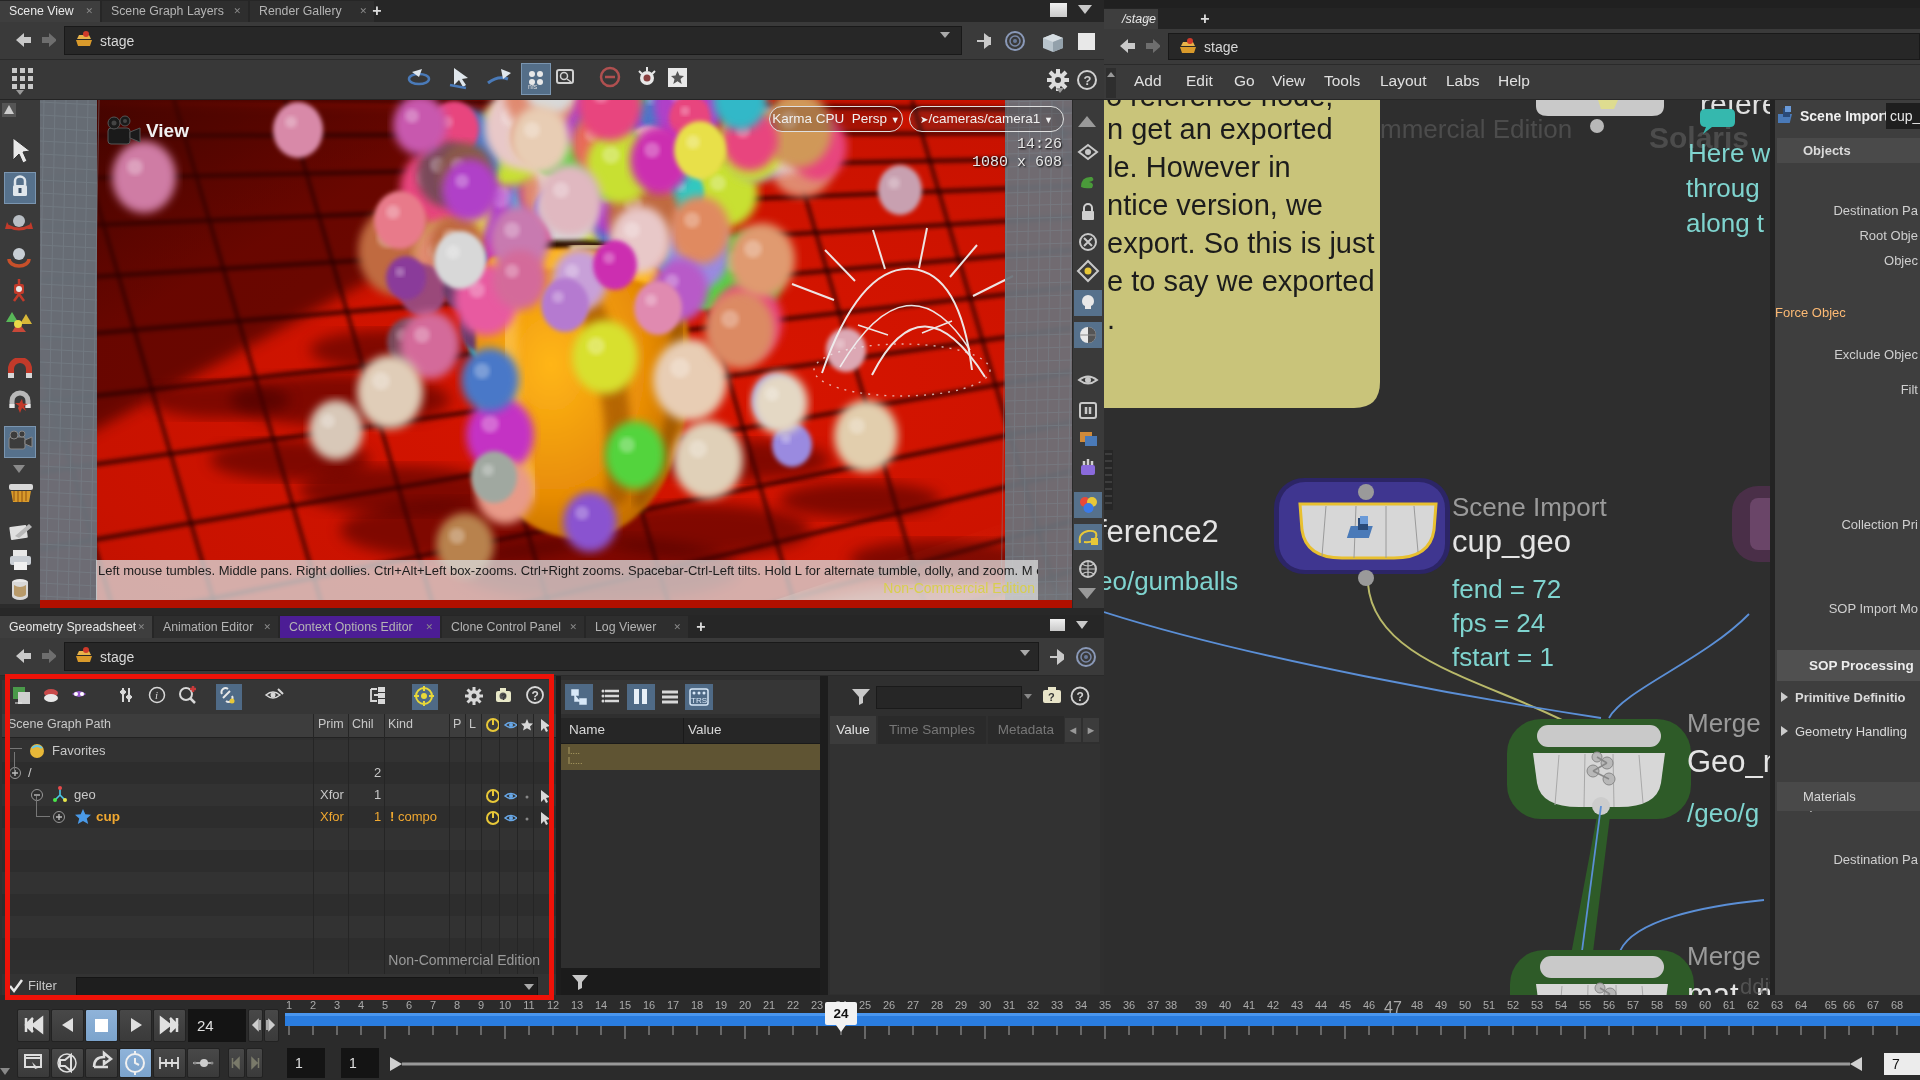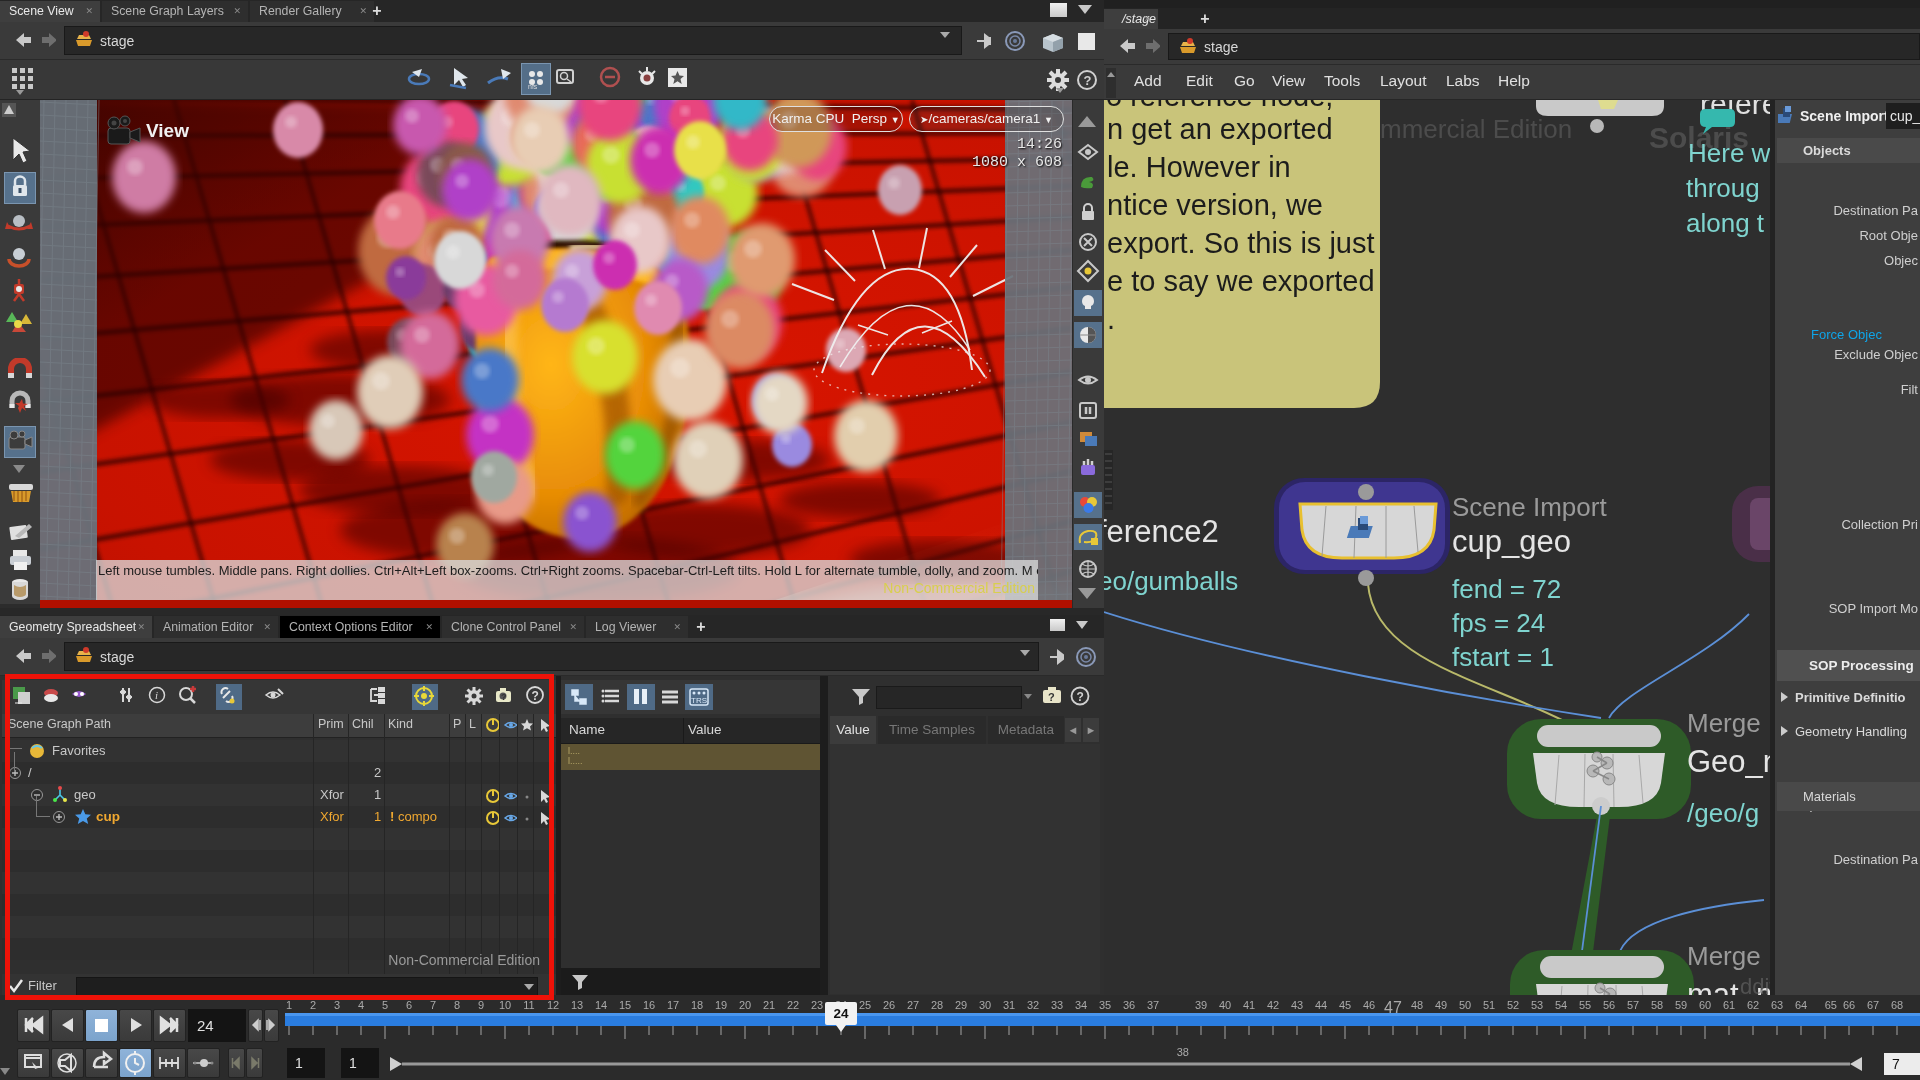--- a/index.html
+++ b/index.html
@@ -802,21 +802,21 @@
         <path d="M4 12 H20 M12 4 V20 M6 7 Q12 11 18 7 M6 17 Q12 13 18 17" stroke="#c8c8c8" stroke-width="1.2" fill="none"></path>
       </svg></div>
 <svg class="ab" style="left:1078px;top:588px;" width="18" height="12">
       <path d="M0 0 L18 0 L9 11 Z" fill="#999"></path>
     </svg>
 <div style="position:absolute;left:40px;top:600px;width:1032px;height:8px;background:#b01000;"></div>
 <div style="position:absolute;left:0px;top:608px;width:1104px;height:7px;background:#282828;"></div>
 <div style="position:absolute;left:0px;top:615px;width:1104px;height:23px;background:#262626;"></div>
     <div style="position:absolute;left:0px;top:616px;width:152px;height:22px;background:#3e3e3e;color:#e8e8e8;font-size:12.3px;line-height:22px;padding-left:9px;overflow:hidden;">Geometry Spreadsheet<span style="position:absolute;right:7px;top:0;color:#8a8a8a;font-size:9px;">✕</span></div>
     <div style="position:absolute;left:154px;top:616px;width:124px;height:22px;background:#2e2e2e;color:#b4b4b4;font-size:12.3px;line-height:22px;padding-left:9px;overflow:hidden;">Animation Editor<span style="position:absolute;right:7px;top:0;color:#8a8a8a;font-size:9px;">✕</span></div>
-    <div style="position:absolute;left:280px;top:616px;width:160px;height:22px;background:#000000;color:#b4b4b4;font-size:12.3px;line-height:22px;padding-left:9px;overflow:hidden;">Context Options Editor<span style="position:absolute;right:7px;top:0;color:#8a8a8a;font-size:9px;">✕</span></div>
+    <div style="position:absolute;left:280px;top:616px;width:160px;height:22px;background:#4c1d95;color:#b4b4b4;font-size:12.3px;line-height:22px;padding-left:9px;overflow:hidden;">Context Options Editor<span style="position:absolute;right:7px;top:0;color:#8a8a8a;font-size:9px;">✕</span></div>
     <div style="position:absolute;left:442px;top:616px;width:142px;height:22px;background:#2e2e2e;color:#b4b4b4;font-size:12.3px;line-height:22px;padding-left:9px;overflow:hidden;">Clone Control Panel<span style="position:absolute;right:7px;top:0;color:#8a8a8a;font-size:9px;">✕</span></div>
     <div style="position:absolute;left:586px;top:616px;width:102px;height:22px;background:#2e2e2e;color:#b4b4b4;font-size:12.3px;line-height:22px;padding-left:9px;overflow:hidden;">Log Viewer<span style="position:absolute;right:7px;top:0;color:#8a8a8a;font-size:9px;">✕</span></div>
     <div style="position:absolute;left:692px;top:615px;width:18px;height:23px;color:#ddd;font-size:16px;font-weight:bold;line-height:23px;text-align:center;">+</div>
 <div style="position:absolute;left:1848px;top:618px;width:0px;height:0px;"></div>
 <div style="position:absolute;left:1040px;top:618px;"></div>
 <div style="position:absolute;left:1050px;top:619px;width:15px;height:12px;background:linear-gradient(#f0f0f0,#c9c9c9);"></div>
 <div style="position:absolute;left:1076px;top:621px;width:0;height:0;border-left:6px solid transparent;border-right:6px solid transparent;border-top:8px solid #c9c9c9;"></div>
 <div style="position:absolute;left:0px;top:638px;width:1104px;height:38px;background:#3a3a3a;border-bottom:1px solid #2a2a2a;"></div>
     <svg class="ab" style="left:12px;top:647.0px;" width="44" height="20">
       <path d="M12 2 L4 9 L12 16 L12 12 L19 12 L19 6 L12 6 Z" fill="#c9c9c9"></path>
@@ -1186,21 +1186,21 @@
       <rect x="2" y="8" width="14" height="9" fill="#4a7ab8" transform="skewX(-14)"></rect>
       <rect x="5" y="2" width="7" height="9" fill="#2a4a78"></rect>
       <rect x="7" y="0" width="6" height="6" fill="#6a9ad8"></rect>
     </svg>
 <div style="position:absolute;left:1800px;top:108px;color:#f0f0f0;font-size:14px;font-weight:bold;">Scene Import</div>
 <div style="position:absolute;left:1886px;top:103px;width:34px;height:26px;background:#1e1e1e;color:#e8e8e8;font-size:14px;line-height:26px;padding-left:4px;">cup_</div>
 <div style="position:absolute;left:1777px;top:138px;width:143px;height:25px;background:#4a4a4a;color:#dadada;font-size:13px;font-weight:bold;line-height:25px;padding-left:26px;">Objects</div>
 <div style="position:absolute;left:1775px;top:203px;width:143px;color:#cfcfcf;font-size:13px;text-align:right;">Destination Pa</div>
 <div style="position:absolute;left:1775px;top:228px;width:143px;color:#cfcfcf;font-size:13px;text-align:right;">Root Obje</div>
 <div style="position:absolute;left:1775px;top:253px;width:143px;color:#cfcfcf;font-size:13px;text-align:right;">Objec</div>
-<div style="position:absolute;left:1775px;top:327px;width:143px;color:#0ea5e9;font-size:13px;text-align:center;">Force Objec</div>
+<div style="position:absolute;left:1775px;top:305px;width:143px;color:#fdba74;font-size:13px;text-align:left;">Force Objec</div>
 <div style="position:absolute;left:1775px;top:347px;width:143px;color:#cfcfcf;font-size:13px;text-align:right;">Exclude Objec</div>
 <div style="position:absolute;left:1775px;top:382px;width:143px;color:#cfcfcf;font-size:13px;text-align:right;">Filt</div>
 <div style="position:absolute;left:1775px;top:517px;width:143px;color:#cfcfcf;font-size:13px;text-align:right;">Collection Pri</div>
 <div style="position:absolute;left:1775px;top:601px;width:143px;color:#cfcfcf;font-size:13px;text-align:right;">SOP Import Mo</div>
 <div style="position:absolute;left:1777px;top:650px;width:143px;height:31px;background:#505050;color:#ececec;font-size:13.5px;font-weight:bold;line-height:31px;padding-left:32px;">SOP Processing</div>
 <div style="position:absolute;left:1781px;top:690px;width:139px;color:#dadada;font-size:13px;font-weight:bold;"><span style="display:inline-block;width:0;height:0;border-top:5px solid transparent;border-bottom:5px solid transparent;border-left:7px solid #ccc;margin-right:7px;"></span>Primitive Definitio</div>
 <div style="position:absolute;left:1781px;top:724px;width:139px;color:#dadada;font-size:13px;"><span style="display:inline-block;width:0;height:0;border-top:5px solid transparent;border-bottom:5px solid transparent;border-left:7px solid #ccc;margin-right:7px;"></span>Geometry Handling</div>
 <div style="position:absolute;left:1781px;top:752px;width:139px;color:#dadada;font-size:13px;margin-top:45px;"><span style="display:inline-block;width:0;height:0;border-top:5px solid transparent;border-bottom:5px solid transparent;border-left:7px solid #ccc;margin-right:7px;"></span>Import Data</div>
 <div style="position:absolute;left:1777px;top:782px;width:143px;height:29px;background:#494949;color:#d8d8d8;font-size:13px;line-height:29px;padding-left:26px;">Materials</div>
 <div style="position:absolute;left:1775px;top:852px;width:143px;color:#cfcfcf;font-size:13px;text-align:right;">Destination Pa</div>
@@ -1235,21 +1235,21 @@
 <div style="position:absolute;left:925px;top:999px;width:24px;text-align:center;color:#aaa;font-size:11px;">28</div>
 <div style="position:absolute;left:949px;top:999px;width:24px;text-align:center;color:#aaa;font-size:11px;">29</div>
 <div style="position:absolute;left:973px;top:999px;width:24px;text-align:center;color:#aaa;font-size:11px;">30</div>
 <div style="position:absolute;left:997px;top:999px;width:24px;text-align:center;color:#aaa;font-size:11px;">31</div>
 <div style="position:absolute;left:1021px;top:999px;width:24px;text-align:center;color:#aaa;font-size:11px;">32</div>
 <div style="position:absolute;left:1045px;top:999px;width:24px;text-align:center;color:#aaa;font-size:11px;">33</div>
 <div style="position:absolute;left:1069px;top:999px;width:24px;text-align:center;color:#aaa;font-size:11px;">34</div>
 <div style="position:absolute;left:1093px;top:999px;width:24px;text-align:center;color:#aaa;font-size:11px;">35</div>
 <div style="position:absolute;left:1117px;top:999px;width:24px;text-align:center;color:#aaa;font-size:11px;">36</div>
 <div style="position:absolute;left:1141px;top:999px;width:24px;text-align:center;color:#aaa;font-size:11px;">37</div>
-<div style="position:absolute;left:1165px;top:999px;width:24px;text-align:right;color:#aaa;font-size:11px;margin-top:47px;">38</div>
+<div style="position:absolute;left:1165px;top:999px;width:24px;text-align:left;color:#aaa;font-size:11px;">38</div>
 <div style="position:absolute;left:1189px;top:999px;width:24px;text-align:center;color:#aaa;font-size:11px;">39</div>
 <div style="position:absolute;left:1213px;top:999px;width:24px;text-align:center;color:#aaa;font-size:11px;">40</div>
 <div style="position:absolute;left:1237px;top:999px;width:24px;text-align:center;color:#aaa;font-size:11px;">41</div>
 <div style="position:absolute;left:1261px;top:999px;width:24px;text-align:center;color:#aaa;font-size:11px;">42</div>
 <div style="position:absolute;left:1285px;top:999px;width:24px;text-align:center;color:#aaa;font-size:11px;">43</div>
 <div style="position:absolute;left:1309px;top:999px;width:24px;text-align:center;color:#aaa;font-size:11px;">44</div>
 <div style="position:absolute;left:1333px;top:999px;width:24px;text-align:center;color:#aaa;font-size:11px;">45</div>
 <div style="position:absolute;left:1357px;top:999px;width:24px;text-align:center;color:#aaa;font-size:11px;">46</div>
 <div style="position:absolute;left:1381px;top:999px;width:24px;text-align:center;color:#aaa;font-size:16px;">47</div>
 <div style="position:absolute;left:1405px;top:999px;width:24px;text-align:center;color:#aaa;font-size:11px;">48</div>

